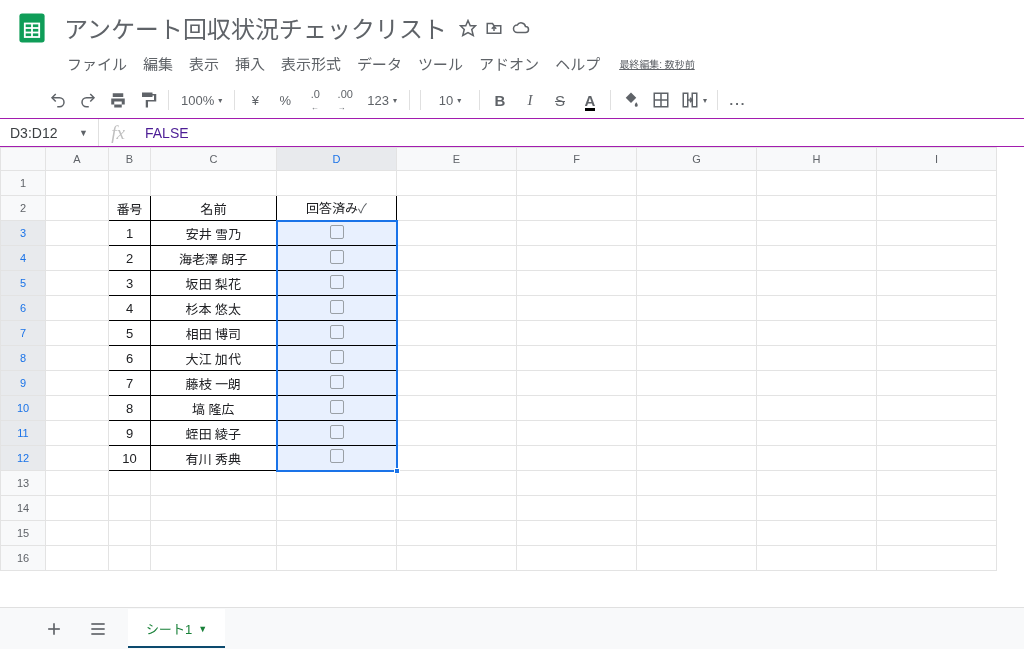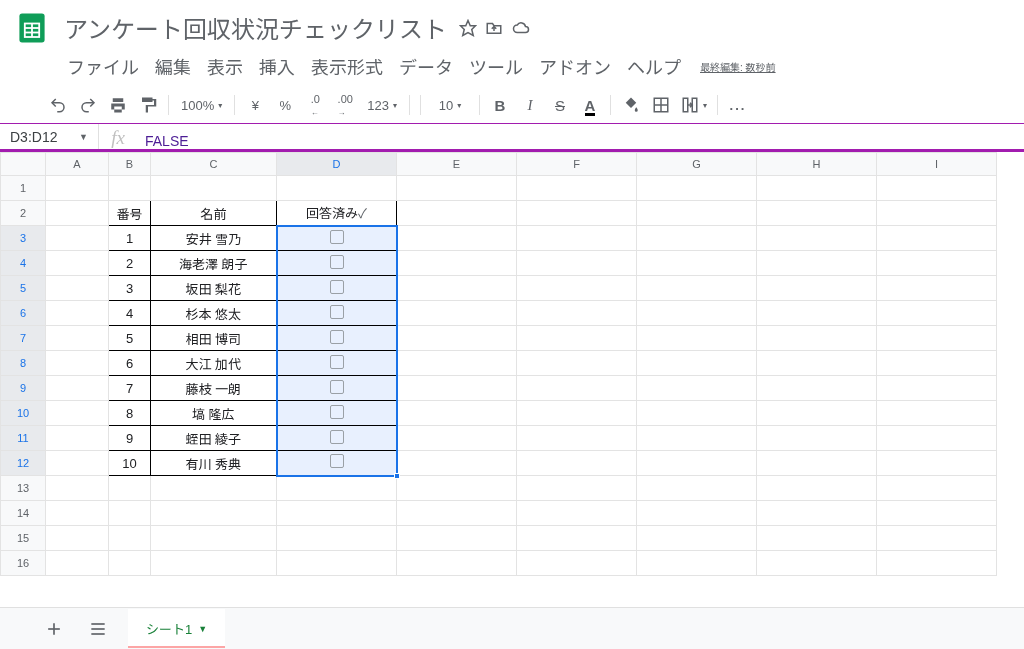--- a/index.html
+++ b/index.html
@@ -7,34 +7,34 @@
 
 
 .header { display: flex; align-items: flex-start; padding: 8px 12px 0 12px; }
 .logo { width: 40px; height: 40px; display: flex; align-items: center; justify-content: center; margin-right: 8px; }
 .logo svg { width: 36px; height: 36px; }
 .titlearea { flex: 1; }
 .titlerow { display: flex; align-items: center; gap: 8px; }
 .doctitle { font-size: 24px; color: #5f6368; padding: 2px 4px; }
 .ticon { color: #5f6368; cursor: pointer; display: inline-flex; }
 .menubar { display: flex; align-items: center; gap: 2px; padding: 2px 0 6px 0; }
-.mitem { padding: 4px 7px; color: #5f6368; font-size: 18px; cursor: pointer; border-radius: 3px; }
+.mitem { padding: 4px 7px; color: #5f6368; font-size: 15px; cursor: pointer; border-radius: 3px; }
 .lastedit { margin-left: 10px; color: #5f6368; text-decoration: underline; font-size: 10px; }
 
 
 .toolbar { display: flex; align-items: center; padding: 2px 12px 4px 44px; border-bottom: 1px solid #a21caf; gap: 2px; }
 .tbtn { min-width: 28px; height: 28px; display: inline-flex; align-items: center; justify-content: center; color: #5f6368; cursor: pointer; border-radius: 3px; padding: 0 4px; }
 .tsel { display: inline-flex; align-items: center; color: #5f6368; padding: 0 6px; height: 28px; cursor: pointer; font-size: 13px; }
 .tdd::after { content: "▾"; font-size: 8px; margin-left: 4px; color: #5f6368; }
 .tsep { width: 1px; height: 20px; background: #e0e0e0; margin: 0 4px; }
 .textcolor-a { position: relative; font-weight: 600; font-size: 15px; }
 .textcolor-a::after { content: ""; position: absolute; left: 0; right: 0; bottom: -2px; height: 3px; background: #000; }
 
 
-.fbar { display: flex; align-items: flex-end; border-bottom: 3px solid #a21caf; height: 28px; }
+.fbar { display: flex; align-items: center; border-bottom: 1px solid #a21caf; height: 28px; }
 .namebox { width: 99px; padding: 0 10px; display: flex; align-items: center; justify-content: space-between; color: #3c4043; font-size: 14px; border-right: 1px solid #e0e0e0; height: 100%; }
 .namebox .dd { font-size: 9px; color: #5f6368; }
 .fx { width: 38px; text-align: center; color: #c0c0c0; font-style: italic; font-family: serif; font-size: 19px; }
 .fval { padding-left: 8px; color: #4c1d95; font-size: 14px; }
 
 
 .gridwrap { position: relative; overflow: hidden; height: 505px; }
 table.grid { border-collapse: collapse; table-layout: fixed; }
 .grid th, .grid td { border: 1px solid #e3e3e3; font-weight: normal; }
 .grid th { background: #f8f9fa; color: #5f6368; font-size: 11px; text-align: center; position: sticky; }
@@ -56,21 +56,21 @@
 td.selcol { border-left: 2px solid #1a73e8 !important; border-right: 2px solid #1a73e8 !important; }
 .colh.selhdr, .rowh.selhdr { background: #e8eaed; color: #1a73e8; }
 .selhandle { position: absolute; width: 6px; height: 6px; background: #1a73e8; border: 1px solid #fff; }
 
 
 .chk { display: inline-block; width: 14px; height: 14px; border: 1.5px solid #9aa0a6; border-radius: 2px; }
 
 
 .tabs { position: absolute; bottom: 0; left: 0; right: 0; height: 42px; border-top: 1px solid #e0e0e0; display: flex; align-items: center; padding: 0 40px; background: #f8f9fa; gap: 16px; }
 .tabbtn { color: #5f6368; cursor: pointer; display: inline-flex; align-items: center; justify-content: center; width: 28px; height: 28px; }
-.sheettab { background: #fff; border-top: 2px solid transparent; border-bottom: 2px solid #fca5a5; padding: 8px 18px; color: #188038; font-size: 13px; display: inline-flex; align-items: center; gap: 6px; cursor: pointer; }
+.sheettab { background: #fff; border-top: 2px solid transparent; border-bottom: 2px solid #0c4a6e; padding: 8px 18px; color: #188038; font-size: 13px; display: inline-flex; align-items: center; gap: 6px; cursor: pointer; }
 </style>
 </head>
 <body>
 
 <div class="header">
   <div class="logo">
     <svg viewBox="0 0 40 40">
         <rect x="6" y="4" width="28" height="32" rx="3" fill="#0f9d58"></rect>
         <rect x="12" y="15" width="16" height="15" fill="none" stroke="#fff" stroke-width="2"></rect>
         <line x1="12" y1="20" x2="28" y2="20" stroke="#fff" stroke-width="2"></line>

